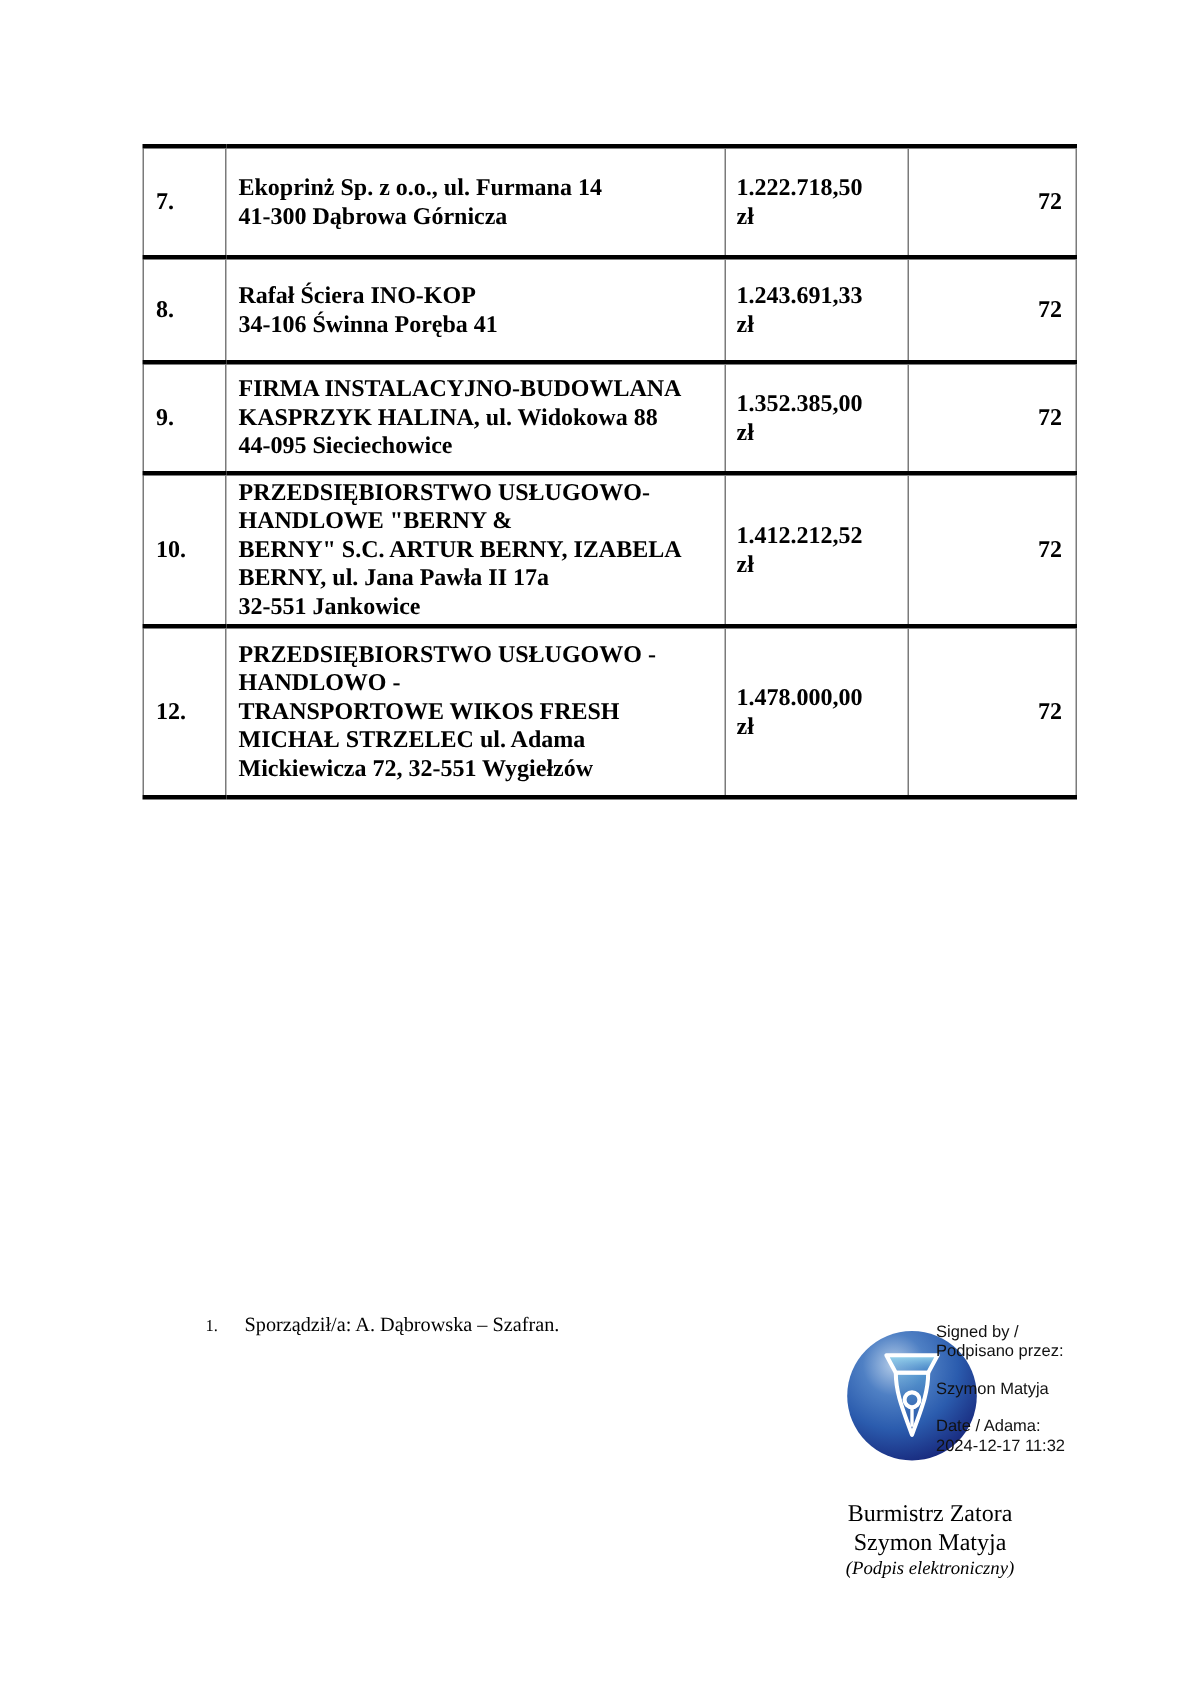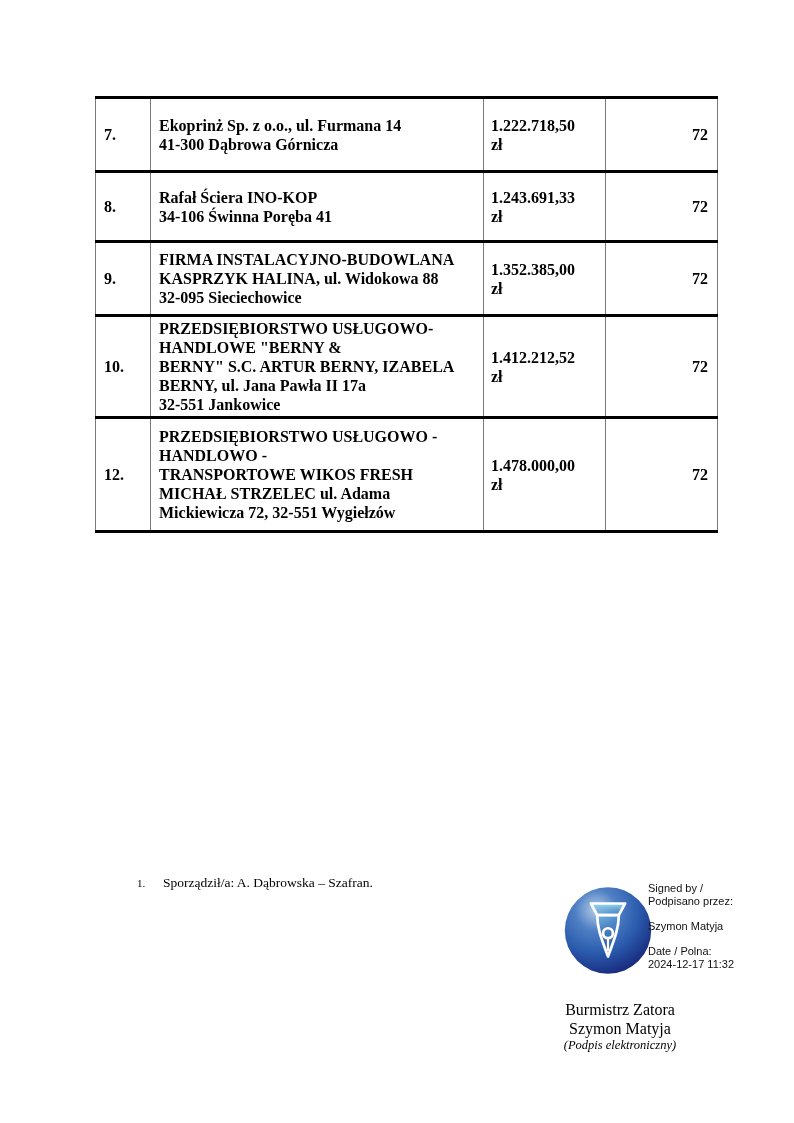--- a/index.html
+++ b/index.html
@@ -59,21 +59,21 @@
     display:inline-block;
     width:26px;
   }
 
   
   .sig-icon {
     position:absolute; left:563px; top:885px;
     width:90px; height:91px;
   }
   .sig-stamp-text {
-    position:absolute; left:648px; top:882px;
+    position:absolute; left:624px; top:882px;
     font-family:"Liberation Sans", sans-serif;
     font-size:11px;
     line-height:13px;
     color:#111;
   }
   .sig-stamp-text .grp { margin-bottom:12px; }
   .sig-stamp-text .grp:last-child { margin-bottom:0; }
 
   .sig-serif {
     position:absolute; left:545px; top:1001px;
@@ -108,21 +108,21 @@
         <td class="c-no">8.</td>
         <td class="c-name">Rafał Ściera INO-KOP
 34-106 Świnna Poręba 41</td>
         <td class="c-amount">1.243.691,33 zł</td>
         <td class="c-score">72</td>
       </tr>
       <tr class="r2">
         <td class="c-no">9.</td>
         <td class="c-name">FIRMA INSTALACYJNO-BUDOWLANA
 KASPRZYK HALINA, ul. Widokowa 88
-32-095 Sieciechowice</td>
+44-095 Sieciechowice</td>
         <td class="c-amount">1.352.385,00 zł</td>
         <td class="c-score">72</td>
       </tr>
       <tr class="r3">
         <td class="c-no">10.</td>
         <td class="c-name">PRZEDSIĘBIORSTWO USŁUGOWO-
 HANDLOWE "BERNY &amp;
 BERNY" S.C. ARTUR BERNY, IZABELA
 BERNY, ul. Jana Pawła II 17a
 32-551 Jankowice</td>
@@ -172,21 +172,21 @@
 
   <div class="sig-stamp-text">
     <div class="grp">
       <div>Signed by /</div>
       <div>Podpisano przez:</div>
     </div>
     <div class="grp">
       <div>Szymon Matyja</div>
     </div>
     <div class="grp">
-      <div>Date / Polna:</div>
+      <div>Date / Adama:</div>
       <div>2024-12-17 11:32</div>
     </div>
   </div>
 
   <div class="sig-serif">
     <div class="sig-title">Burmistrz Zatora</div>
     <div class="sig-name">Szymon Matyja</div>
     <div class="sig-note">(Podpis elektroniczny)</div>
   </div>
 

